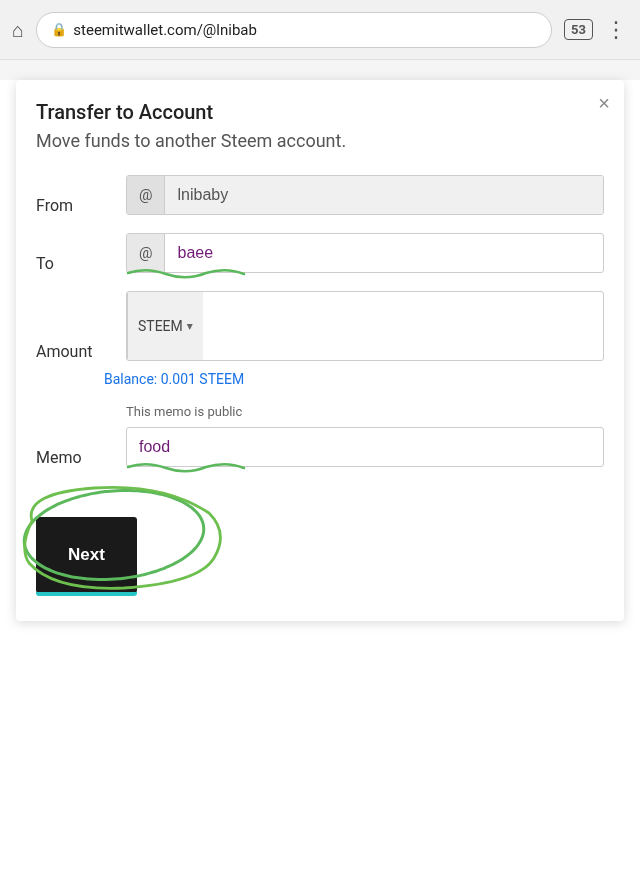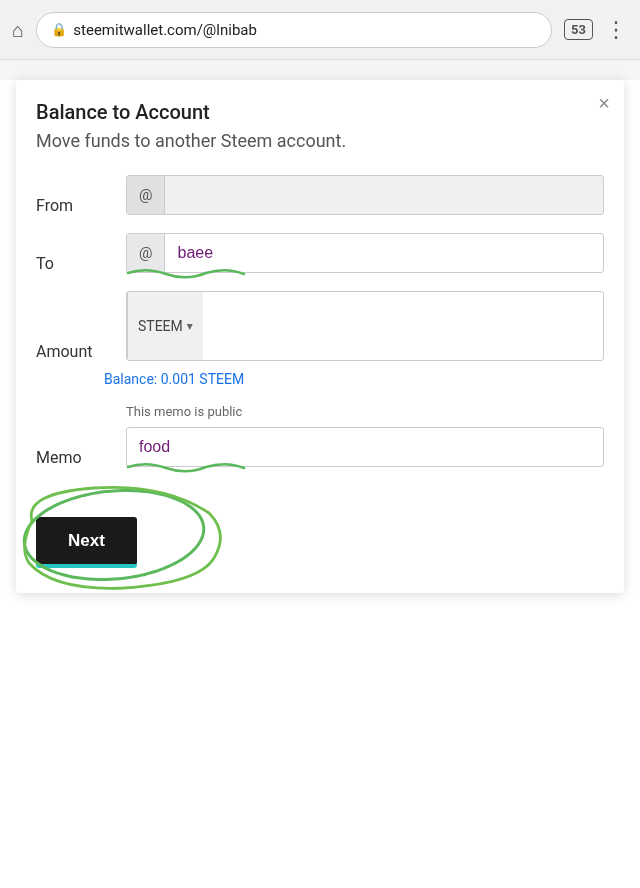--- a/index.html
+++ b/index.html
@@ -205,21 +205,21 @@
       font-size: 13px;
       color: #666;
       margin-bottom: 8px;
     }
 
     
     .btn-next {
       background: #1a1a1a;
       color: white;
       border: none;
-      padding: 14px 32px;
+      padding: 28px 32px;
       font-size: 17px;
       font-weight: bold;
       border-radius: 3px;
       cursor: pointer;
       margin-top: 12px;
       position: relative;
     }
 
     .btn-next::after {
       content: '';
@@ -264,28 +264,29 @@
   <span class="menu-dots">⋮</span>
 </div>
 
 <div class="page-bg">
   <div class="modal-card">
 
     
     <button class="modal-close">×</button>
 
     
-    <div class="modal-title">Balance to Account</div>
+    <div class="modal-title">Transfer to Account</div>
     <div class="modal-subtitle">Move funds to another Steem account.</div>
 
     
     <div class="form-row">
       <div class="form-label">From</div>
       <div class="input-wrapper from-field">
         <span class="at-prefix">@</span>
+        <input class="text-input" type="text" readonly="" value="lnibaby" style="">
       </div>
     </div>
 
     
     <div class="form-row scribble-container" style="position:relative;">
       <div class="form-label">To</div>
       <div class="input-wrapper">
         <span class="at-prefix">@</span>
         <input class="text-input" type="text" value="baee" style="">
       </div>

